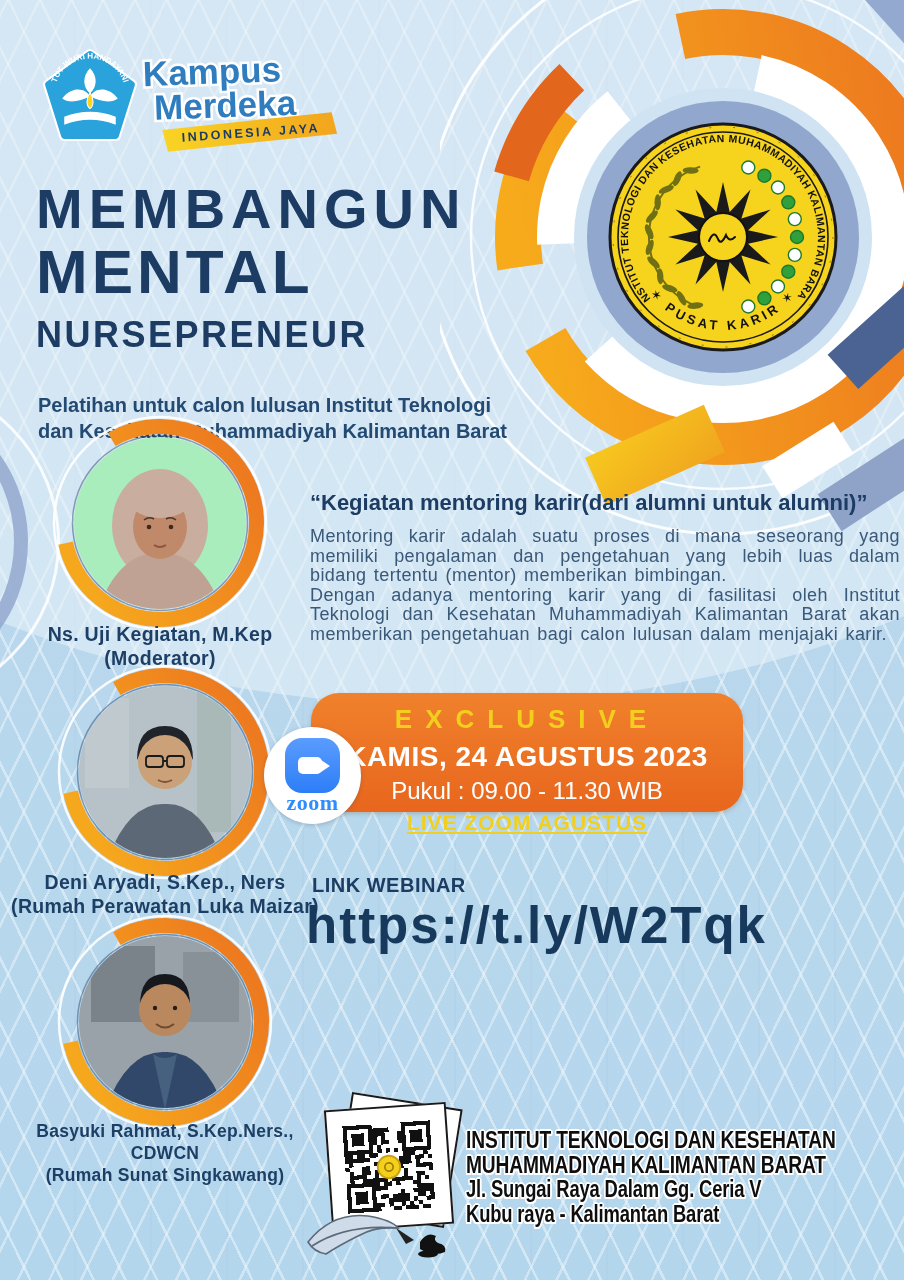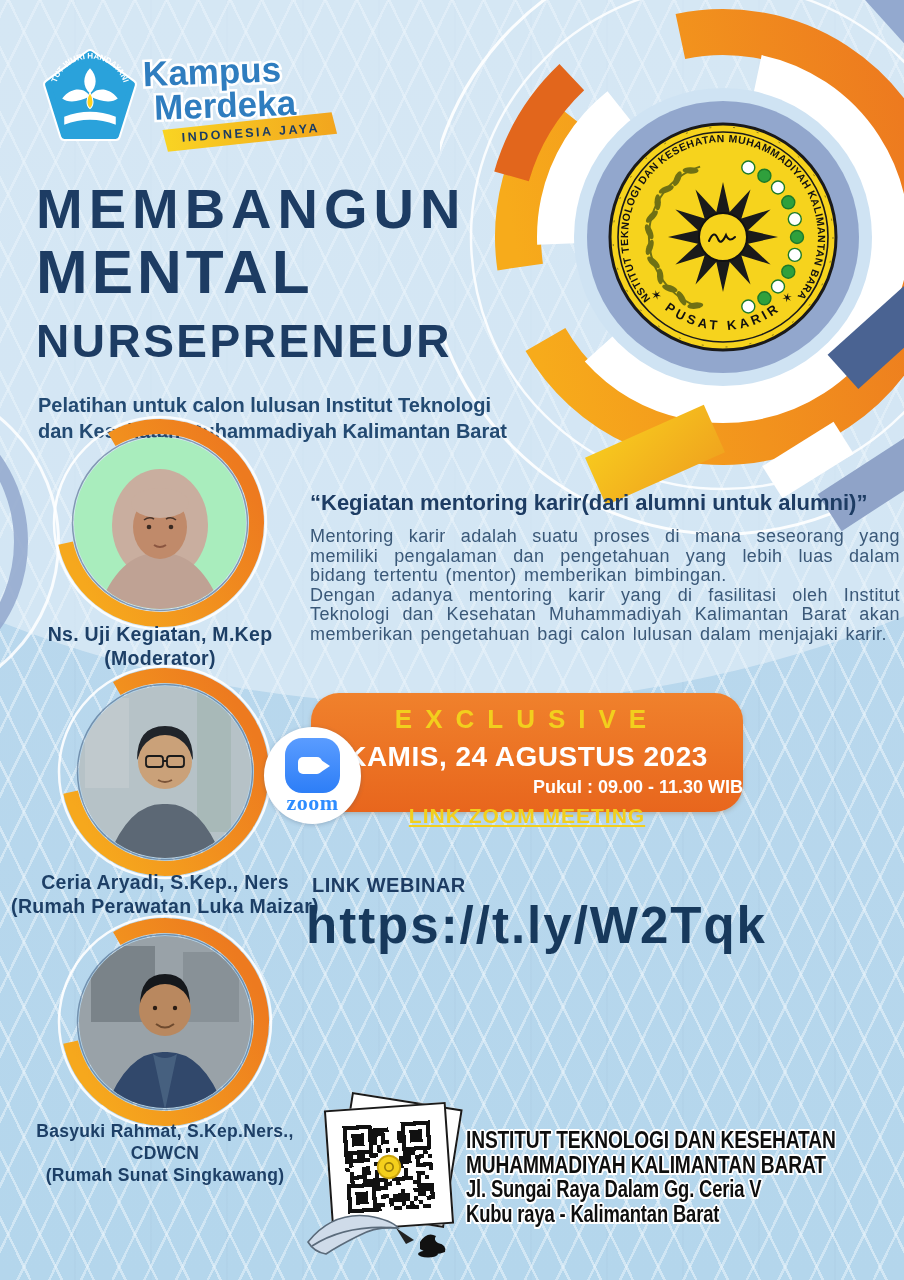--- a/index.html
+++ b/index.html
@@ -22,21 +22,21 @@
 
   .abs { position:absolute; }
 
   
   .ministry-logo { left:42px; top:48px; }
   .km-logo { left:138px; top:44px; }
 
   
   .t1 { left:36px; top:176px; font-size:56px; font-weight:800; letter-spacing:6px; color:#1d3c63; }
   .t2 { left:36px; top:236px; font-size:62px; font-weight:800; letter-spacing:4px; color:#1d3c63; }
-  .t3 { left:36px; top:314px; font-size:46px; font-weight:800; letter-spacing:2.5px; color:#1d3c63; }
+  .t3 { left:36px; top:314px; font-size:36px; font-weight:800; letter-spacing:2.5px; color:#1d3c63; }
   .subtitle { left:38px; top:392px; width:480px; font-size:20px; line-height:26px;
     font-weight:700; color:#234a72; }
 
   
   .pfoto { width:220px; height:220px; }
   .cap { text-align:center; font-weight:800; color:#1d3f66; letter-spacing:.3px; line-height:1.25; }
   .cap-1 { left:20px; top:622px; width:280px; font-size:19.5px; }
   .cap-2 { left:10px; top:870px; width:310px; font-size:19.5px; }
   .cap-3 { left:0px;  top:1121px; width:330px; font-size:17.5px; }
 
@@ -44,21 +44,21 @@
   .quote { left:310px; top:490px; width:596px; font-size:22px; font-weight:800; color:#1d3c63; }
   .para  { left:310px; top:527px; width:590px; font-size:18px; line-height:19.6px;
     color:#3a5878; text-align:justify; letter-spacing:.4px; word-spacing:2px; }
 
   
   .event-box { left:311px; top:693px; width:432px; height:119px; border-radius:28px;
     background:linear-gradient(#f0812c,#e8661d); text-align:center; padding-top:11px;
     box-shadow:0 2px 4px rgba(120,80,30,.25); }
   .ev-badge { font-size:26px; letter-spacing:13px; font-weight:600; color:#f2cf1d; }
   .ev-date  { font-size:28px; font-weight:800; color:#ffffff; margin-top:6px; letter-spacing:.5px; }
-  .ev-time  { font-size:18px; font-weight:700; color:#ffffff; margin-top:4px;text-align:right; }
+  .ev-time  { font-size:24px; font-weight:400; color:#ffffff; margin-top:4px; }
   .ev-live  { display:inline-block; font-size:21px; font-weight:700; color:#f2cf1d;
     margin-top:6px; text-decoration:underline; letter-spacing:1px; cursor:pointer; }
 
   
   .zoom-badge { left:264px; top:727px; width:97px; height:97px; border-radius:50%;
     background:#ffffff; box-shadow:0 1px 4px rgba(60,80,110,.3);font-family:Liberation Serif, serif; }
   .zoom-sq { position:absolute; left:21px; top:11px; width:55px; height:55px; border-radius:17px;
     background:linear-gradient(#5a9cff,#2d7ef7); }
   .cam { position:absolute; left:13px; top:19px; width:24px; height:17px; background:#fff; border-radius:5px; }
   .cam:after { content:''; position:absolute; right:-8px; top:2.5px; width:0; height:0;
@@ -259,21 +259,21 @@
         <rect x="91" y="94" width="17" height="11" rx="3"></rect>
           <rect x="112" y="94" width="17" height="11" rx="3"></rect>
         <path d="M108 99 h4"></path>
       </g>
       <path d="M103 118 q7 4 14 0" stroke="#7a5338" stroke-width="2" fill="none"></path>
       <path d="M52 198 Q74 140 110 142 Q146 140 168 198 Z" fill="#5c6875"></path>
     </g>
     <circle cx="110" cy="110" r="87.5" fill="none" stroke="rgba(30,60,100,.45)" stroke-width="1.5"></circle>
   </svg>
   <div class="abs cap cap-2">
-    <div>Ceria Aryadi, S.Kep., Ners</div>
+    <div>Deni Aryadi, S.Kep., Ners</div>
     <div>(Rumah Perawatan Luka Maizar)</div>
   </div>
 
   <svg class="abs pfoto" style="left:55px; top:912px;" viewBox="0 0 220 220">
     <defs>
       <clipPath id="c3">
           <circle cx="110" cy="110" r="86"></circle>
         </clipPath>
       <linearGradient id="ag3" x1="0" y1="0" x2="0" y2="1">
           <stop offset="0" stop-color="#f6a81d"></stop>
@@ -304,21 +304,21 @@
   <div class="abs quote">“Kegiatan mentoring karir(dari alumni untuk alumni)”</div>
   <div class="abs para">
     <p>Mentoring karir adalah suatu proses di mana seseorang yang memiliki pengalaman dan pengetahuan yang lebih luas dalam bidang tertentu (mentor) memberikan bimbingan.</p>
     <p>Dengan adanya mentoring karir yang di fasilitasi oleh Institut Teknologi dan Kesehatan Muhammadiyah Kalimantan Barat akan memberikan pengetahuan bagi calon lulusan dalam menjajaki karir.</p>
   </div>
 
   <div class="abs event-box">
     <div class="ev-badge">EXCLUSIVE</div>
     <div class="ev-date">KAMIS, 24 AGUSTUS 2023</div>
     <div class="ev-time">Pukul : 09.00 - 11.30 WIB</div>
-    <div class="ev-live">LINK ZOOM MEETING</div>
+    <div class="ev-live">LIVE ZOOM AGUSTUS</div>
   </div>
 
   <div class="abs zoom-badge">
     <div class="zoom-sq">
       <div class="cam"></div>
     </div>
     <div class="zoom-word">zoom</div>
   </div>
 
   <div class="abs link-label">LINK WEBINAR</div>

